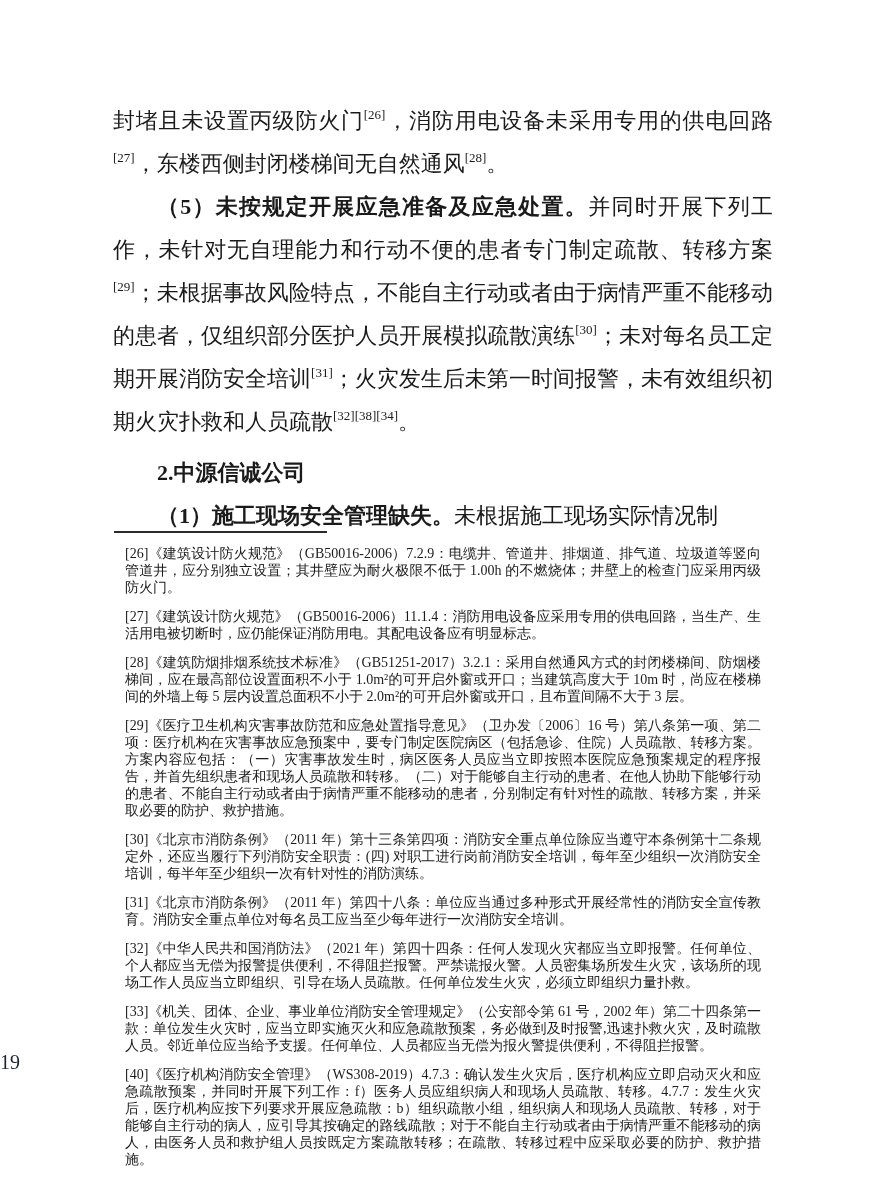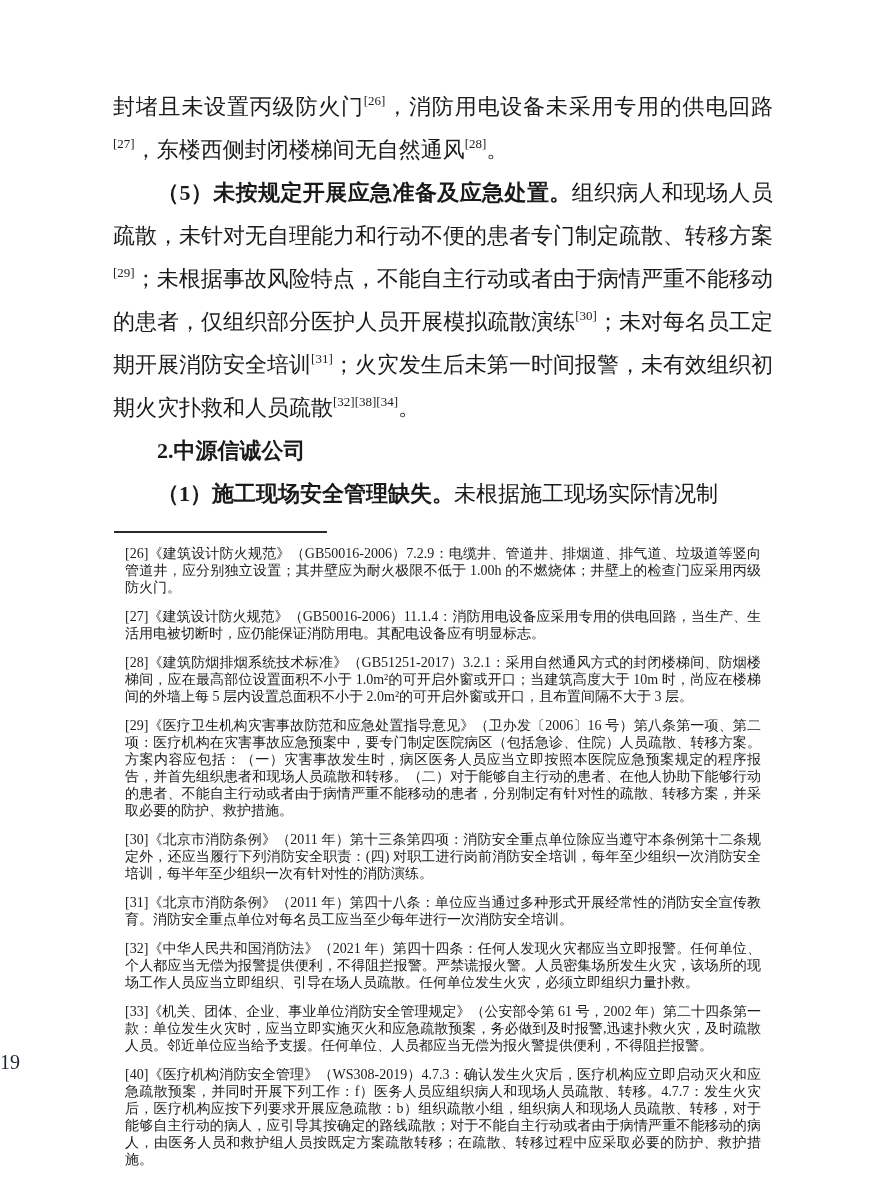--- a/index.html
+++ b/index.html
@@ -11,30 +11,30 @@
     color: #1a1a1a;
   }
   .page {
     position: relative;
     width: 885px; height: 1180px;
     background: #ffffff;
     overflow: hidden;
   }
   .body-text {
     position: absolute;
-    left: 113px; top: 85px;
+    left: 113px; top: 99px;
     width: 660px;
     font-size: 22px;
     line-height: 43px;
     text-align: justify;
     text-justify: inter-character;
   }
   .para { margin: 0; text-indent: 44px; }
   .para.no-indent { text-indent: 0; }
-  .b { font-weight: bold; }
+  .b { font-weight: bold; margin-top: 8px; }
   .ref {
     font-size: 13px;
     line-height: 0;
     vertical-align: 9px;
     letter-spacing: 0;
   }
   .footnotes {
     position: absolute;
     left: 113px; top: 531px;
     width: 660px;
@@ -63,21 +63,21 @@
 </style>
 </head>
 <body>
 
 <div class="page">
 
   <div class="body-text">
 
     <p class="para no-indent"><span>封堵且未设置丙级防火门</span><sup class="ref">[26]</sup><span>，消防用电设备未采用专用的供电回路</span><sup class="ref">[27]</sup><span>，东楼西侧封闭楼梯间无自然通风</span><sup class="ref">[28]</sup><span>。</span></p>
 
-    <p class="para"><span class="b">（5）未按规定开展应急准备及应急处置。</span><span>组织病人和现场人员疏散，未针对无自理能力和行动不便的患者专门制定疏散、转移方案</span><sup class="ref">[29]</sup><span>；未根据事故风险特点，不能自主行动或者由于病情严重不能移动的患者，仅组织部分医护人员开展模拟疏散演练</span><sup class="ref">[30]</sup><span>；未对每名员工定期开展消防安全培训</span><sup class="ref">[31]</sup><span>；火灾发生后未第一时间报警，未有效组织初期火灾扑救和人员疏散</span><sup class="ref">[32][38][34]</sup><span>。</span></p>
+    <p class="para"><span class="b">（5）未按规定开展应急准备及应急处置。</span><span>并同时开展下列工作，未针对无自理能力和行动不便的患者专门制定疏散、转移方案</span><sup class="ref">[29]</sup><span>；未根据事故风险特点，不能自主行动或者由于病情严重不能移动的患者，仅组织部分医护人员开展模拟疏散演练</span><sup class="ref">[30]</sup><span>；未对每名员工定期开展消防安全培训</span><sup class="ref">[31]</sup><span>；火灾发生后未第一时间报警，未有效组织初期火灾扑救和人员疏散</span><sup class="ref">[32][38][34]</sup><span>。</span></p>
 
     <p class="para b"><span>2.中源信诚公司</span></p>
 
     <p class="para"><span class="b">（1）施工现场安全管理缺失。</span><span>未根据施工现场实际情况制</span></p>
 
   </div>
 
   <div class="footnotes">
     <div class="fn-separator"></div>
 

